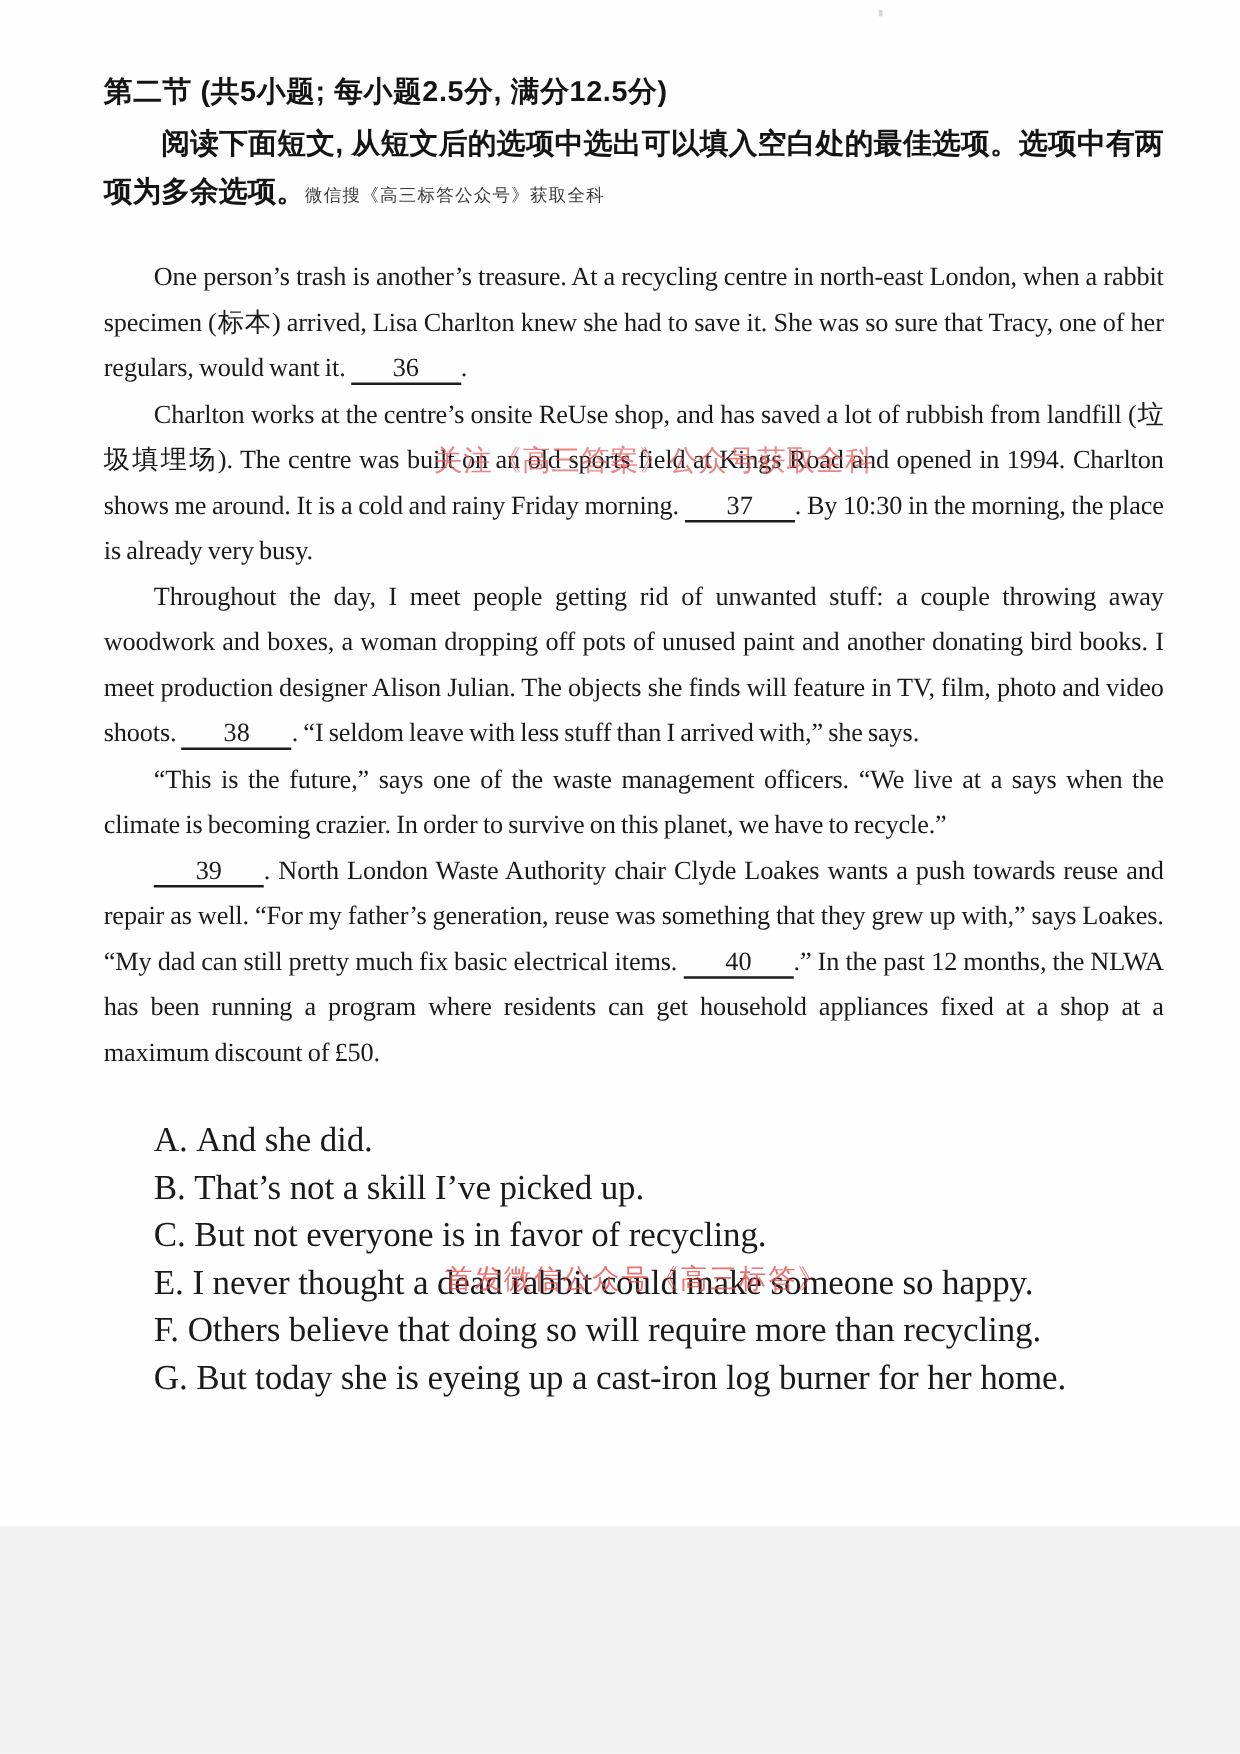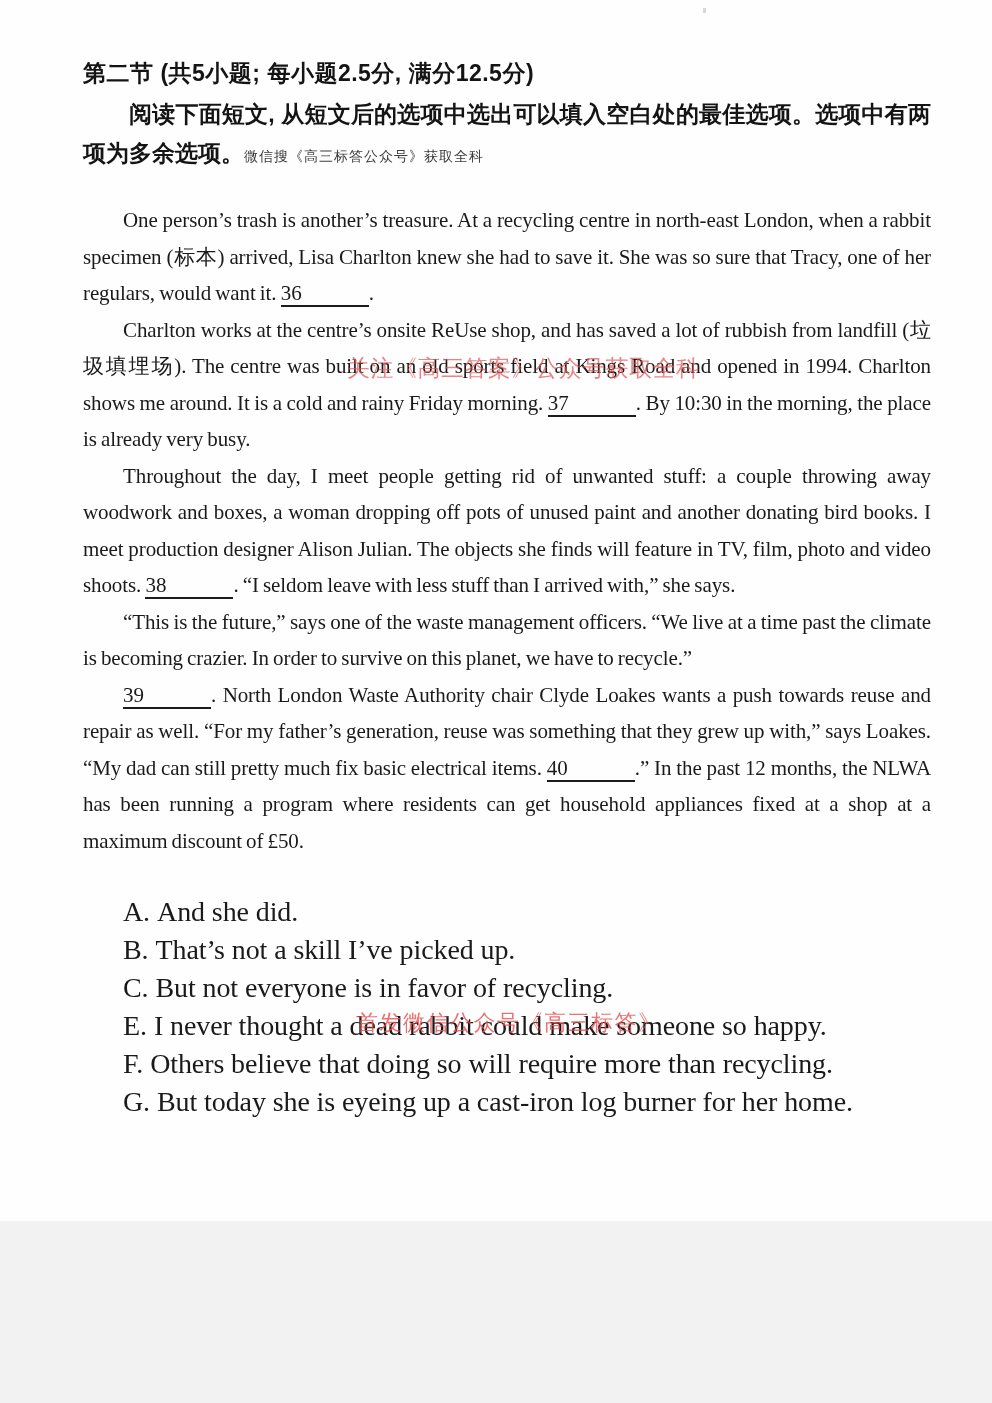--- a/index.html
+++ b/index.html
@@ -55,20 +55,21 @@
     text-align: justify;
   }
   .passage p {
     margin: 0;
     text-indent: 40px;
   }
   .blank {
     display: inline-block;
     width: 88px;
     border-bottom: 2px solid #1c1c1c;
+    text-align: center;
     text-indent: 0;
     line-height: 1.1;
     letter-spacing: 0;
     word-spacing: 0;
   }
   .options {
     margin-top: 34px;
     padding-left: 40px;
     font-size: 28px;
     letter-spacing: -0.1px;
@@ -119,21 +120,21 @@
 
   <div class="content">
     <div class="section-title">第二节 (共5小题; 每小题2.5分, 满分12.5分)</div>
 
     <div class="instruction"><span>阅读下面短文, 从短文后的选项中选出可以填入空白处的最佳选项。选项中有两项为多余选项。</span><span class="promo">微信搜《高三标答公众号》获取全科</span></div>
 
     <div class="passage">
         <p>One person’s trash is another’s treasure. At a recycling centre in north-east London, when a rabbit specimen (标本) arrived, Lisa Charlton knew she had to save it. She was so sure that Tracy, one of her regulars, would want it. <span class="blank">36</span>.</p>
         <p>Charlton works at the centre’s onsite ReUse shop, and has saved a lot of rubbish from landfill (垃圾填埋场). The centre was built on an old sports field at Kings Road and opened in 1994. Charlton shows me around. It is a cold and rainy Friday morning. <span class="blank">37</span>. By 10:30 in the morning, the place is already very busy.</p>
         <p>Throughout the day, I meet people getting rid of unwanted stuff: a couple throwing away woodwork and boxes, a woman dropping off pots of unused paint and another donating bird books. I meet production designer Alison Julian. The objects she finds will feature in TV, film, photo and video shoots. <span class="blank">38</span>. “I seldom leave with less stuff than I arrived with,” she says.</p>
-        <p>“This is the future,” says one of the waste management officers. “We live at a time past the climate is becoming crazier. In order to survive on this planet, we have to recycle.”</p>
+        <p>“This is the future,” says one of the waste management officers. “We live at a says when the climate is becoming crazier. In order to survive on this planet, we have to recycle.”</p>
         <p><span class="blank">39</span>. North London Waste Authority chair Clyde Loakes wants a push towards reuse and repair as well. “For my father’s generation, reuse was something that they grew up with,” says Loakes. “My dad can still pretty much fix basic electrical items. <span class="blank">40</span>.” In the past 12 months, the NLWA has been running a program where residents can get household appliances fixed at a shop at a maximum discount of £50.</p>
       </div>
 
     <div class="options">
         <div class="option"><span class="opt-label">A.</span><span>And she did.</span></div>
         <div class="option"><span class="opt-label">B.</span><span>That’s not a skill I’ve picked up.</span></div>
         <div class="option"><span class="opt-label">C.</span><span>But not everyone is in favor of recycling.</span></div>
         <div class="option"><span class="opt-label">E.</span><span>I never thought a dead rabbit could make someone so happy.</span></div>
         <div class="option"><span class="opt-label">F.</span><span>Others believe that doing so will require more than recycling.</span></div>
         <div class="option"><span class="opt-label">G.</span><span>But today she is eyeing up a cast-iron log burner for her home.</span></div>

